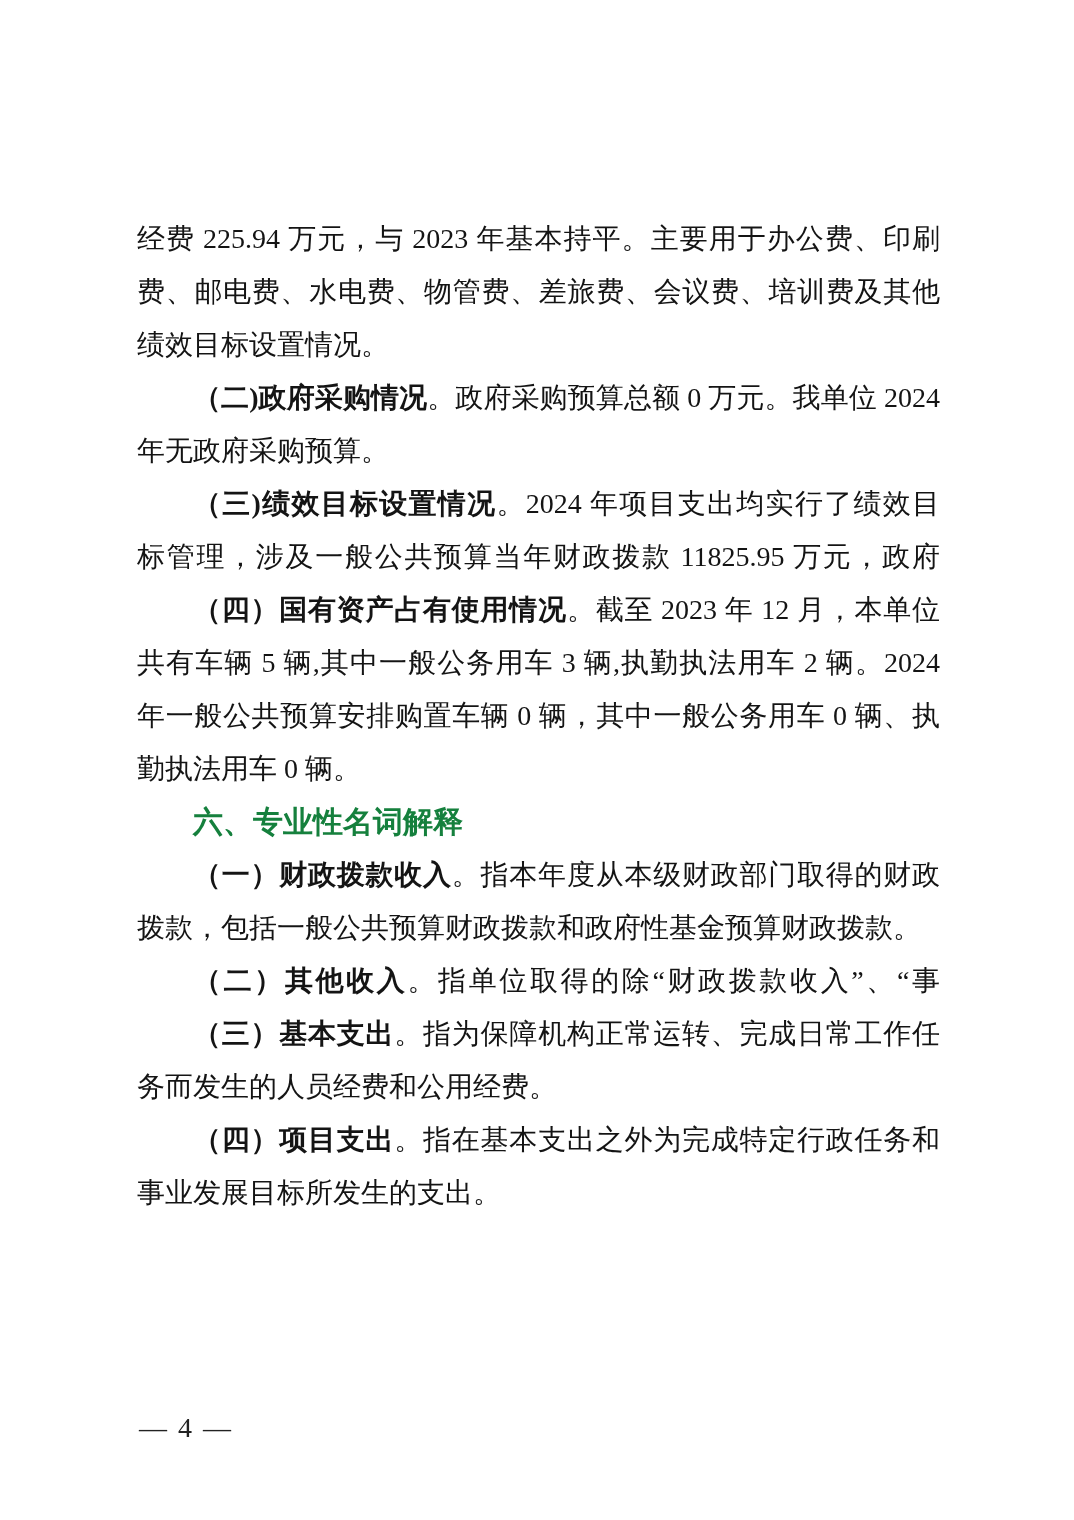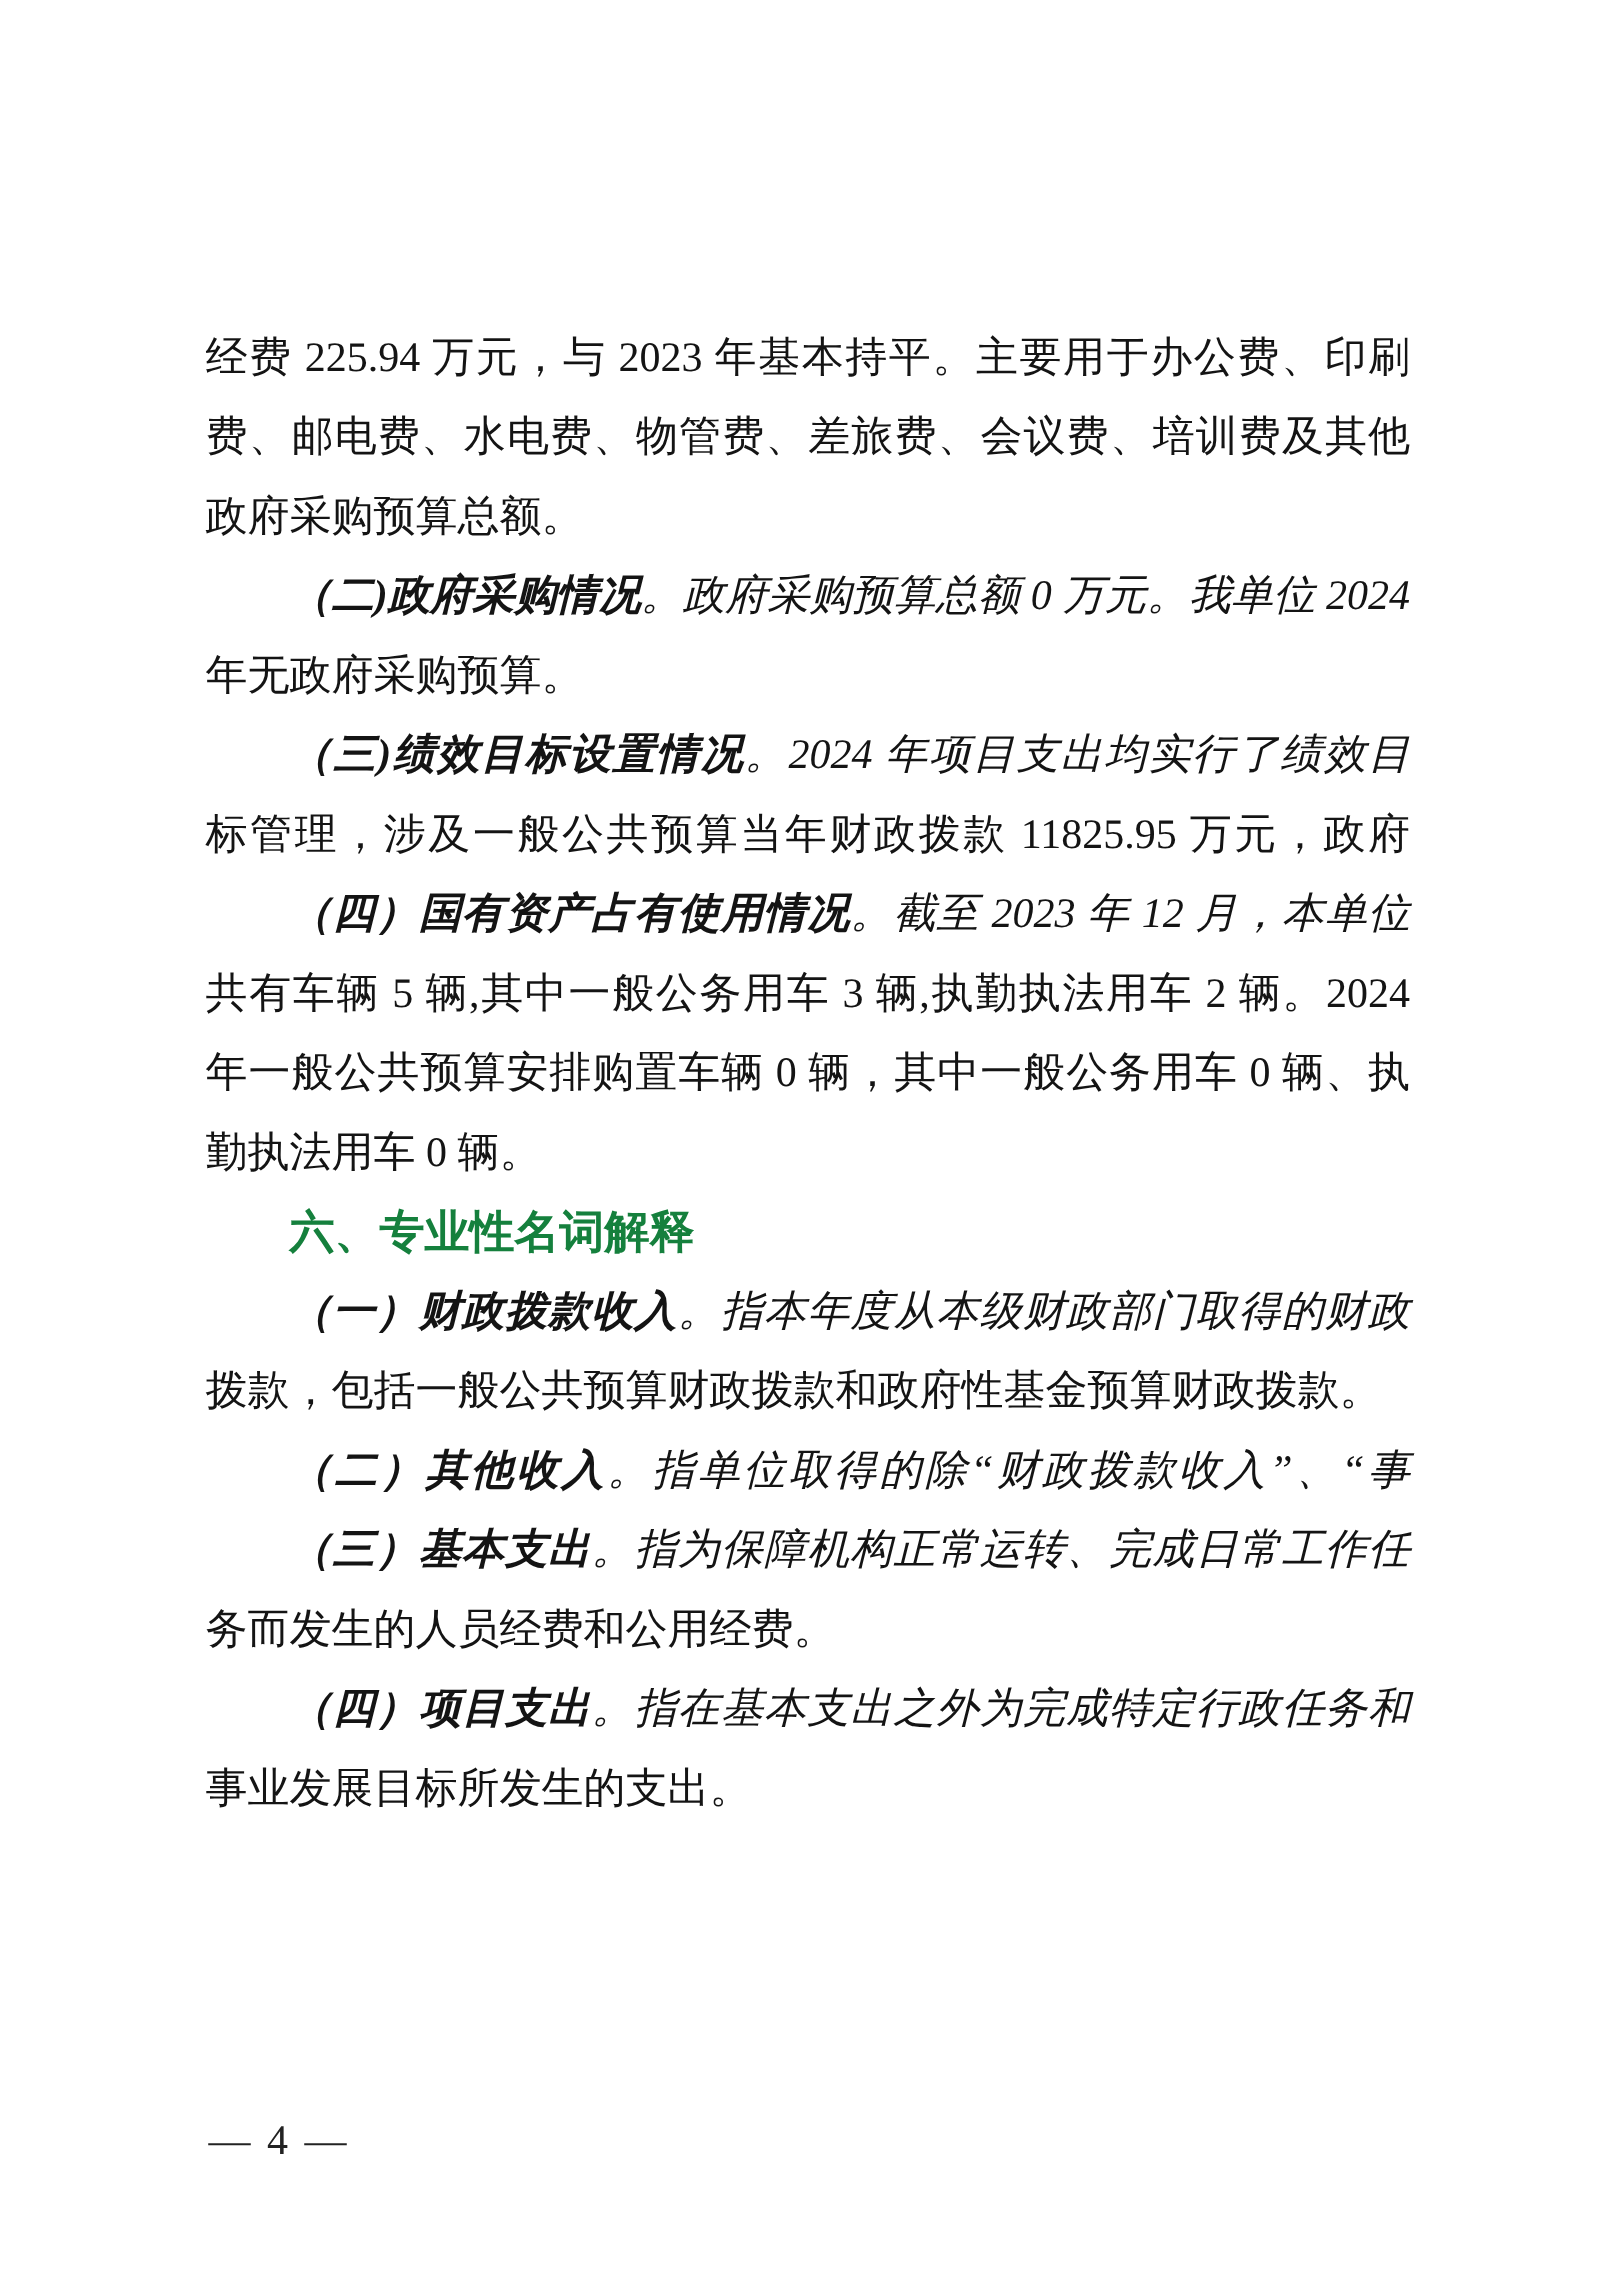--- a/index.html
+++ b/index.html
@@ -29,21 +29,20 @@
     text-align: justify;
     text-align-last: justify;
     text-justify: inter-character;
     white-space: normal;
   }
   .line.last {
     text-align-last: left;
   }
   .line.indent {
     text-indent: 56px;
-    font-style: italic;
   }
   .seg { font-weight: 400; }
   .seg.bold { font-weight: 700; }
   .heading-line {
     font-family: "Liberation Sans", "DejaVu Sans", sans-serif;
     font-weight: 700;
     font-size: 30px;
     line-height: 53px;
     height: 53px;
     text-indent: 56px;
@@ -59,21 +58,21 @@
     letter-spacing: 2px;
   }
 </style>
 </head>
 <body>
 
 <div class="page">
   <div class="body-text">
       <div class="line"><span class="seg">经费 225.94 万元，与 2023 年基本持平。主要用于办公费、印刷</span></div>
       <div class="line"><span class="seg">费、邮电费、水电费、物管费、差旅费、会议费、培训费及其他</span></div>
-      <div class="line last"><span class="seg">政府采购预算总额。</span></div>
+      <div class="line last"><span class="seg">绩效目标设置情况。</span></div>
       <div class="line indent"><span class="seg bold">（二)政府采购情况</span><span class="seg">。政府采购预算总额 0 万元。我单位 2024</span></div>
       <div class="line last"><span class="seg">年无政府采购预算。</span></div>
       <div class="line indent"><span class="seg bold">（三)绩效目标设置情况</span><span class="seg">。2024 年项目支出均实行了绩效目</span></div>
       <div class="line"><span class="seg">标管理，涉及一般公共预算当年财政拨款 11825.95 万元，政府</span></div>
       <div class="line indent"><span class="seg bold">（四）国有资产占有使用情况</span><span class="seg">。截至 2023 年 12 月，本单位</span></div>
       <div class="line"><span class="seg">共有车辆 5 辆,其中一般公务用车 3 辆,执勤执法用车 2 辆。2024</span></div>
       <div class="line"><span class="seg">年一般公共预算安排购置车辆 0 辆，其中一般公务用车 0 辆、执</span></div>
       <div class="line last"><span class="seg">勤执法用车 0 辆。</span></div>
       <div class="heading-line">六、专业性名词解释</div>
       <div class="line indent"><span class="seg bold">（一）财政拨款收入</span><span class="seg">。指本年度从本级财政部门取得的财政</span></div>

